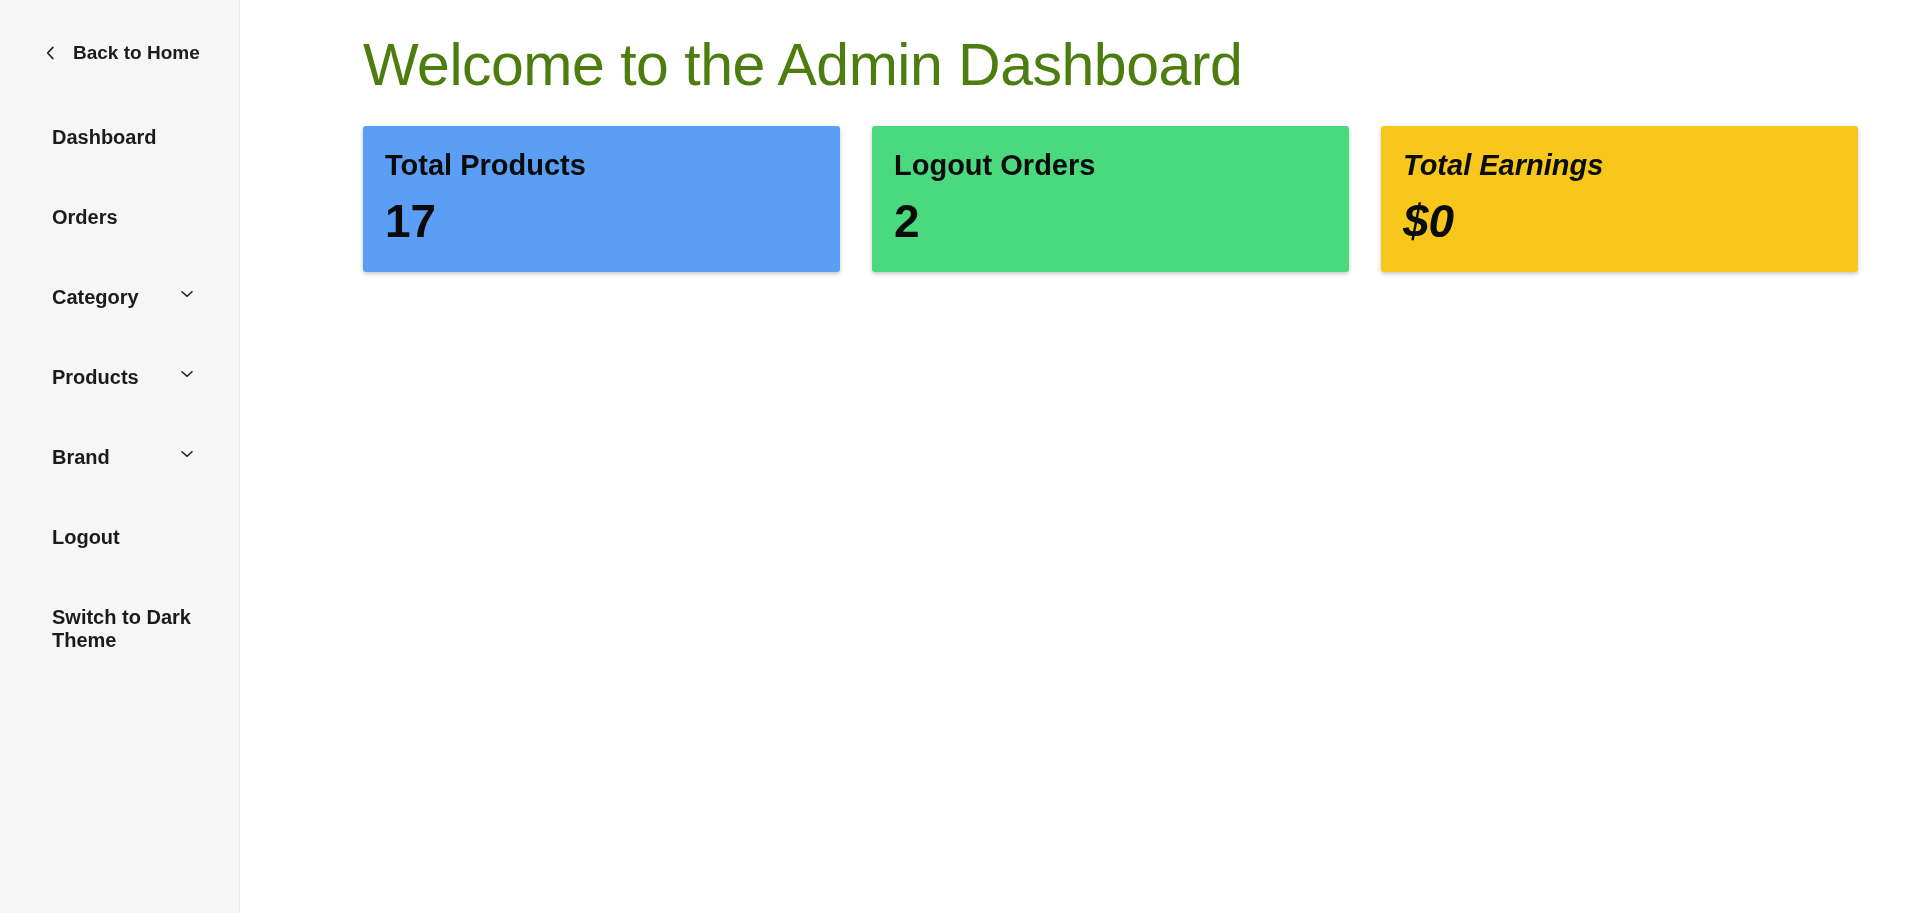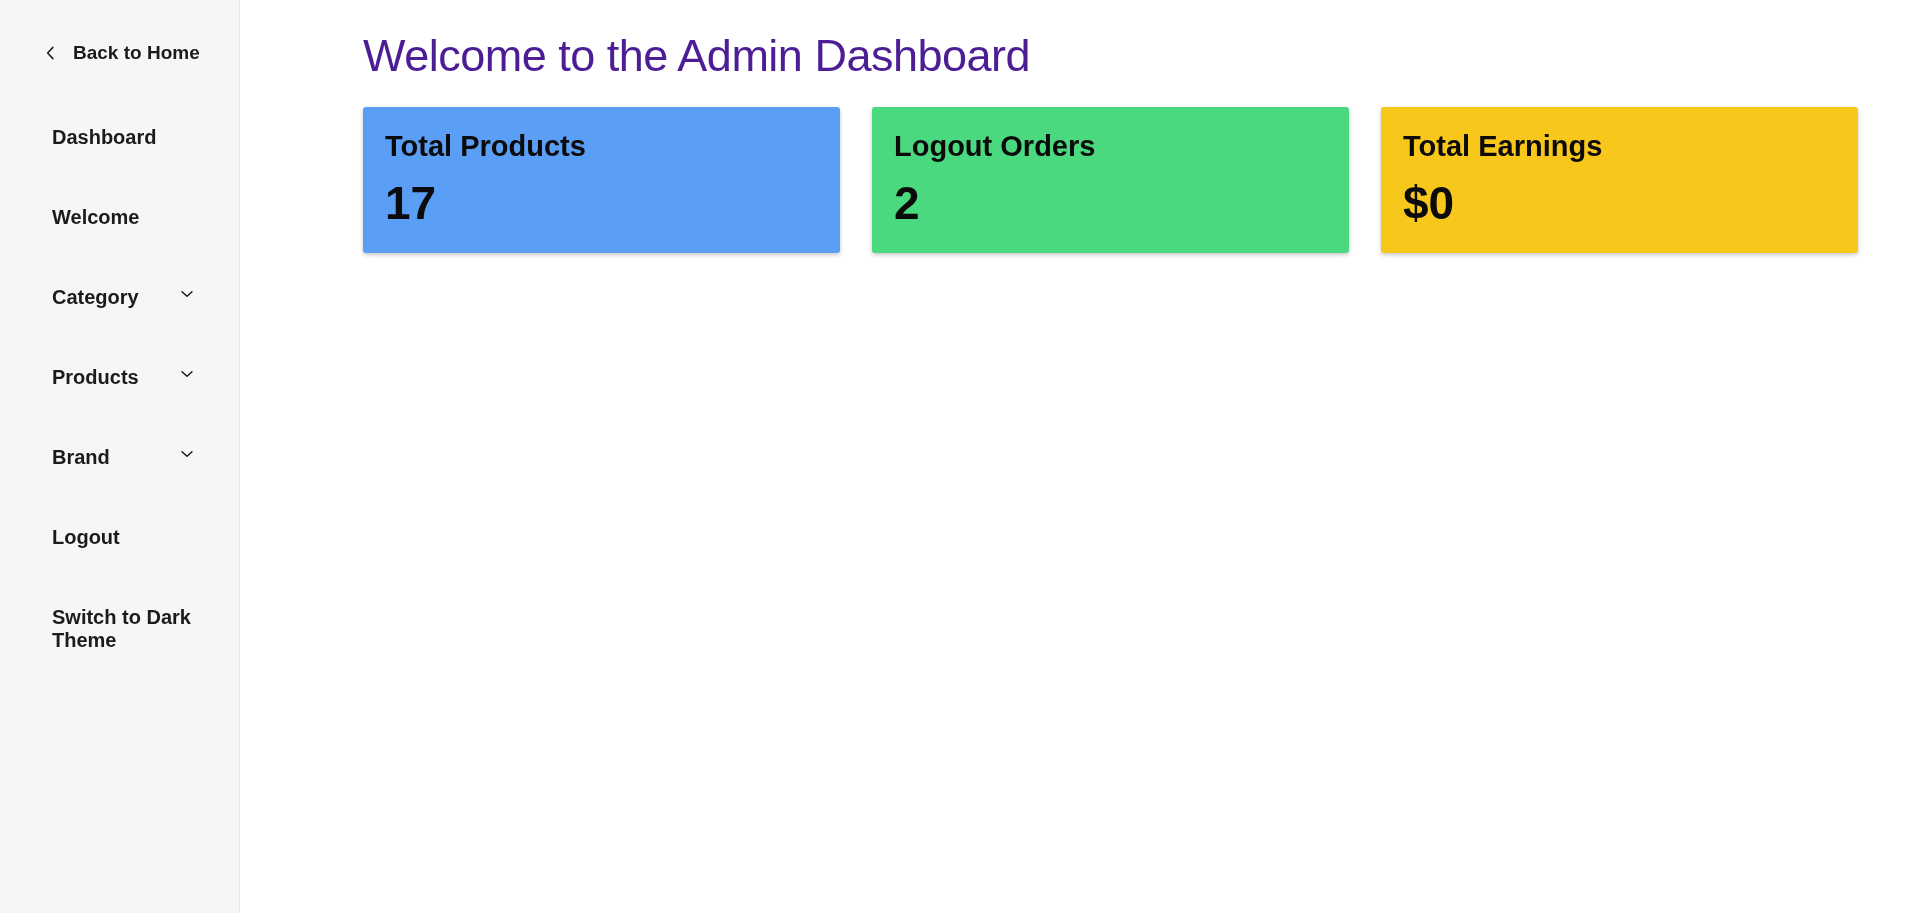--- a/index.html
+++ b/index.html
@@ -70,24 +70,24 @@
   .main {
     position: absolute;
     left: 300px; top: 0;
     width: 1620px;
     height: 913px;
     box-sizing: border-box;
     padding: 26px 62px 0 63px;
   }
   .page-title {
     margin: 0 0 20px 0;
-    font-size: 45px;
+    font-size: 59px;
     font-weight: 300;
     letter-spacing: -0.5px;
-    color: #4c1d95;
+    color: #4d7c0f;
     line-height: 1.35;
     white-space: nowrap;
   }
   .cards {
     display: flex;
     gap: 32px;
   }
   .card {
     flex: 1;
     height: 146px;
@@ -126,21 +126,21 @@
       <span>Back to Home</span>
     </div>
 
     <nav class="nav">
 
       <div class="nav-item">
         <span>Dashboard</span>
       </div>
 
       <div class="nav-item">
-        <span>Welcome</span>
+        <span>Orders</span>
       </div>
 
       <div class="nav-item">
         <span>Category</span>
         <span class="chev">
           <svg width="16" height="16" viewBox="0 0 24 24">
             <path d="M4.5 8.5 L12 15.5 L19.5 8.5" fill="none" stroke="#1b1b1b" stroke-width="2.2" stroke-linecap="round" stroke-linejoin="round"></path>
           </svg>
         </span>
       </div>
@@ -183,20 +183,20 @@
       <div class="card" style="background: rgb(91, 158, 245);">
         <div class="card-label">Total Products</div>
         <div class="card-value">17</div>
       </div>
 
       <div class="card" style="background: rgb(75, 217, 127);">
         <div class="card-label">Logout Orders</div>
         <div class="card-value">2</div>
       </div>
 
-      <div class="card" style="background: rgb(247, 199, 27);">
+      <div class="card" style="background: rgb(247, 199, 27); font-style: italic;">
         <div class="card-label">Total Earnings</div>
         <div class="card-value">$0</div>
       </div>
 
     </section>
   </main>
 </div>
 
 </body></html>

